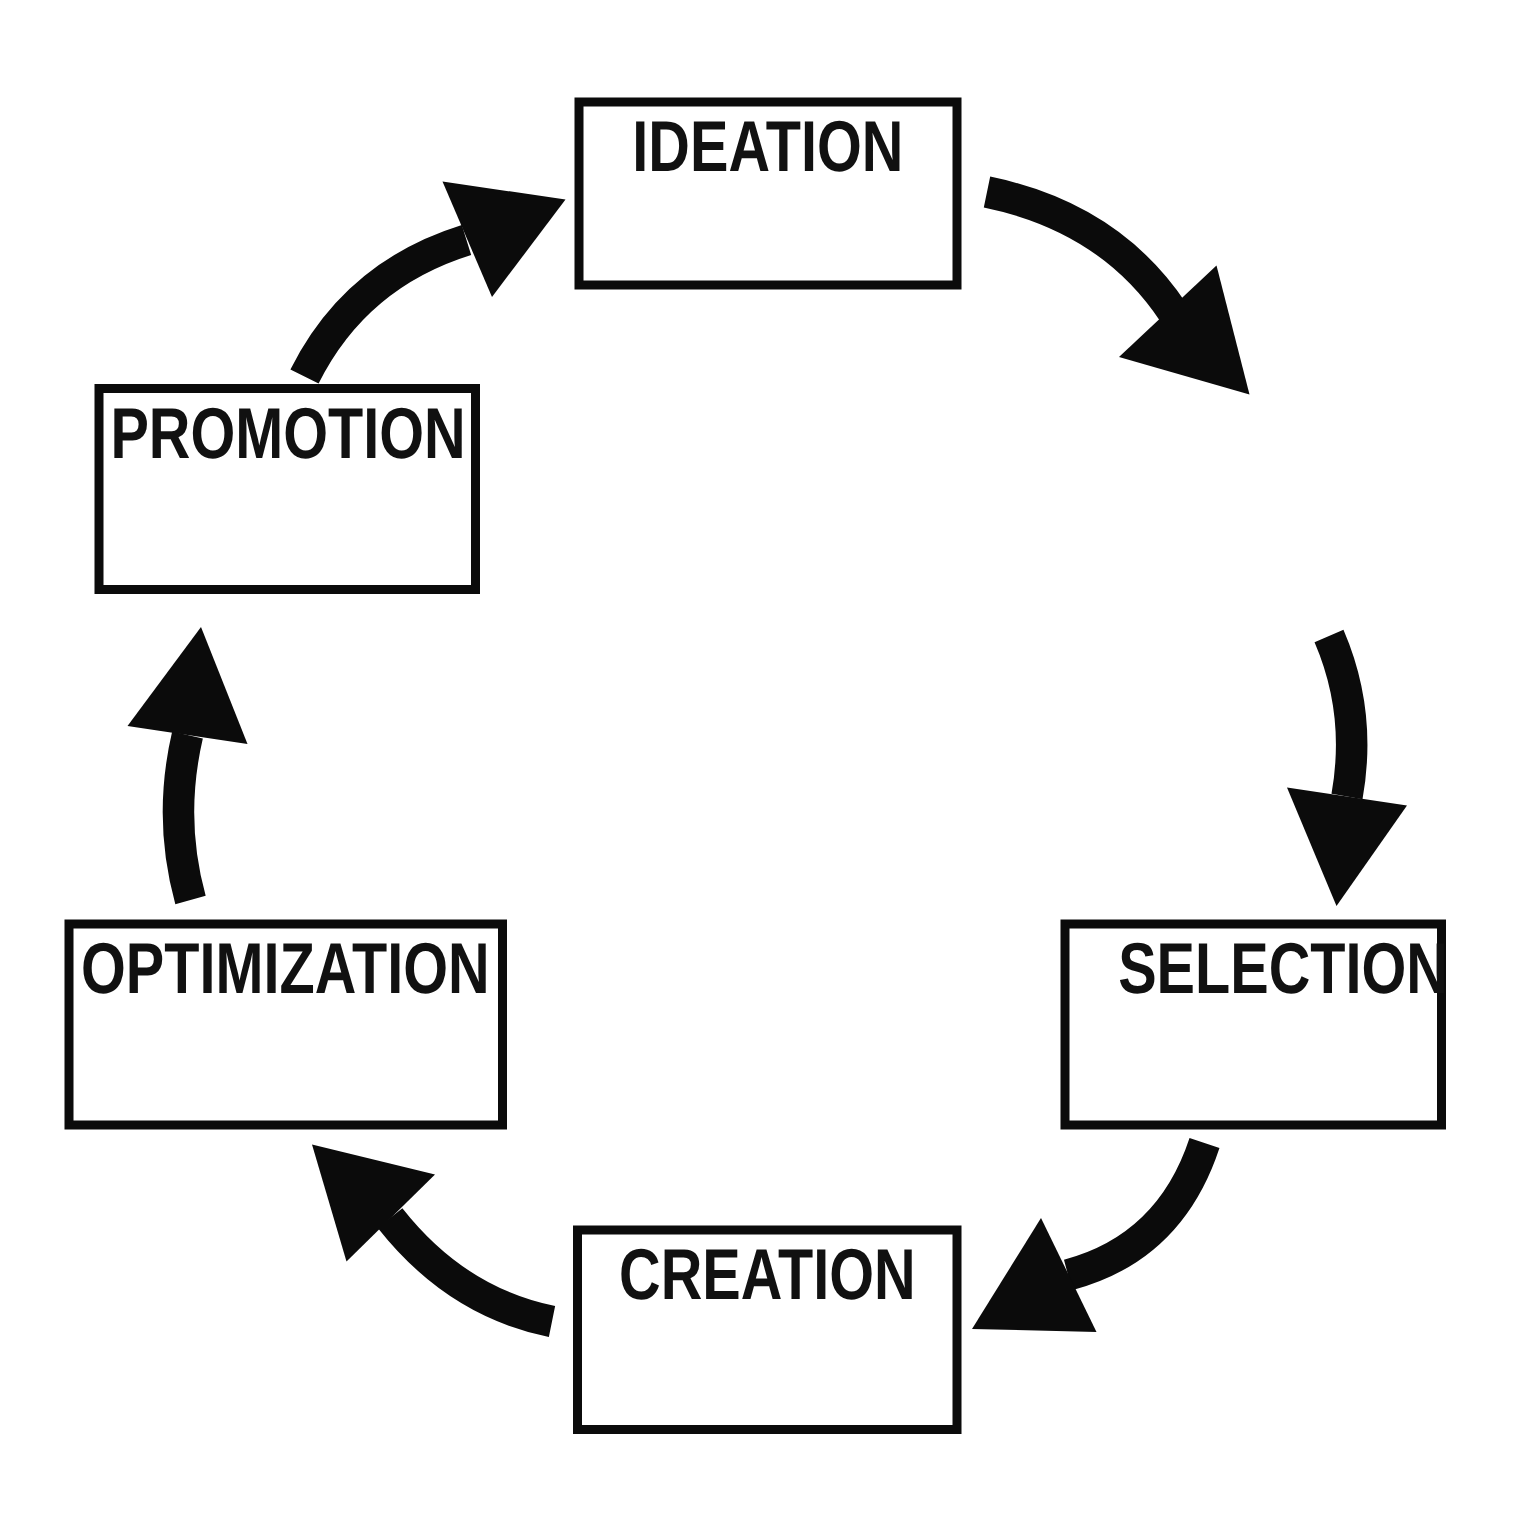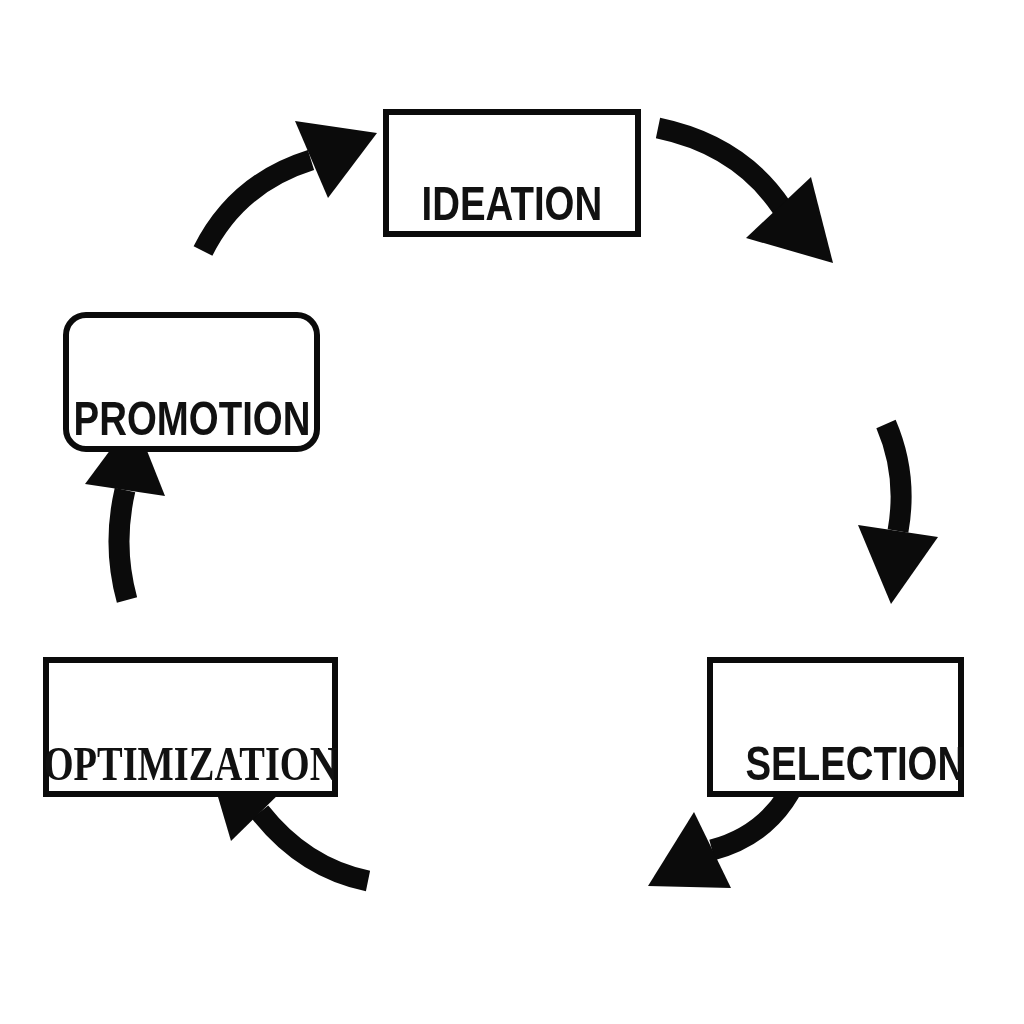--- a/index.html
+++ b/index.html
@@ -30,41 +30,40 @@
   .arrow-head {
     fill: #0b0b0b;
     stroke: none;
   }
   .stage-box {
     position: absolute;
     box-sizing: border-box;
     background: #ffffff;
     border: 6px solid #0b0b0b;
     display: flex;
-    align-items: flex-end;
+    align-items: flex-start;
     justify-content: center;
-    margin-top: 44px;
   }
   .stage-label {
     display: inline-block;
     font-size: 48px;
     font-weight: bold;
     color: #111111;
     letter-spacing: 0px;
     white-space: nowrap;
     transform: scaleX(0.8);
     transform-origin: center center;
   }
   
   .pos-ideation     { left: 383px; top:  65px; width: 258px; height: 128px; }
   .pos-research     { left: 708px; top: 270px; width: 256px; height: 137px; }
   .pos-selection    { left: 707px; top: 613px; width: 257px; height: 140px; padding-left: 40px; }
   .pos-creation     { left: 382px; top: 817px; width: 259px; height: 139px; }
-  .pos-optimization { left:  43px; top: 613px; width: 295px; height: 140px; font-family: Liberation Serif, serif; }
-  .pos-promotion    { left:  63px; top: 268px; width: 257px; height: 140px; border-radius: 23px; }
+  .pos-optimization { left:  43px; top: 613px; width: 295px; height: 140px; }
+  .pos-promotion    { left:  63px; top: 256px; width: 257px; height: 140px; }
 </style>
 </head>
 <body>
 
 <div class="canvas">
 
   <svg class="arrows-layer" viewBox="0 0 1024 1024" aria-hidden="true">
 
     <g>
       <path class="arrow-shaft" d="M 658 128 Q 740 145 782 208"></path>
@@ -99,20 +98,23 @@
 
   <div class="stage-box pos-ideation">
     <span class="stage-label">IDEATION</span>
   </div>
 
 
   <div class="stage-box pos-selection">
     <span class="stage-label">SELECTION</span>
   </div>
 
+  <div class="stage-box pos-creation">
+    <span class="stage-label">CREATION</span>
+  </div>
 
   <div class="stage-box pos-optimization">
     <span class="stage-label">OPTIMIZATION</span>
   </div>
 
   <div class="stage-box pos-promotion">
     <span class="stage-label">PROMOTION</span>
   </div>
 
 </div>

